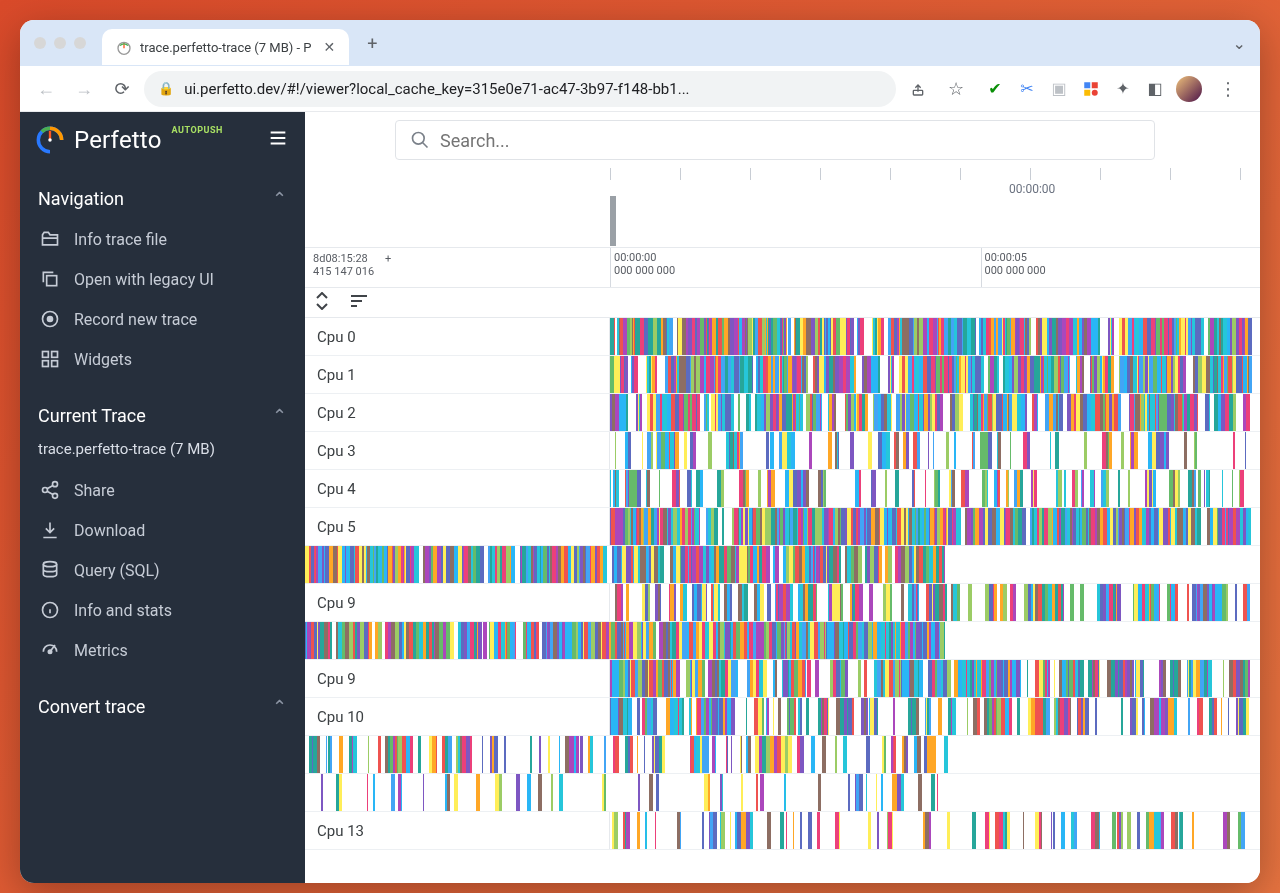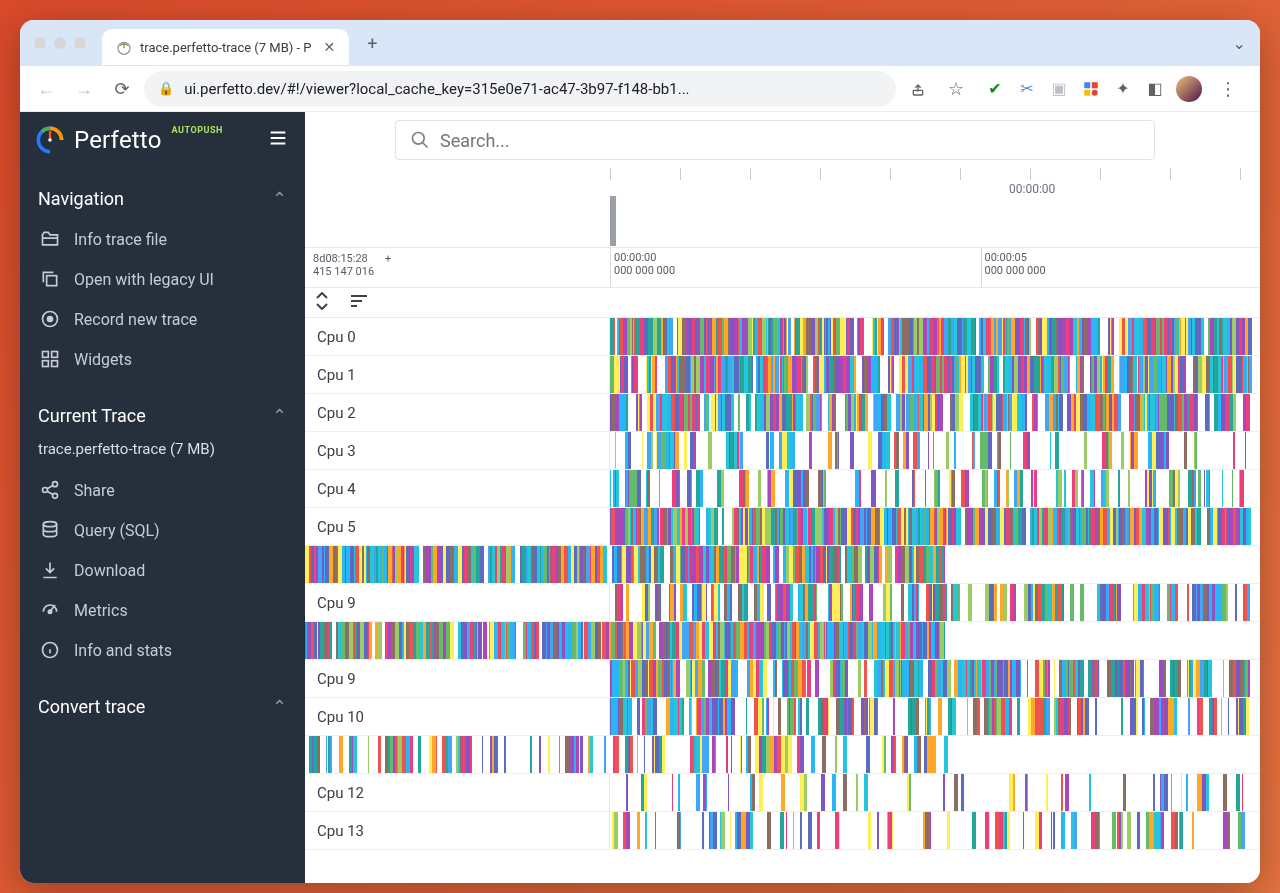--- a/index.html
+++ b/index.html
@@ -202,51 +202,51 @@
                   <circle cx="6" cy="12" r="3"></circle>
                   <circle cx="18" cy="19" r="3"></circle>
                   <path d="M8.5 10.5l7-4M8.5 13.5l7 4"></path>
                 </svg>
               </span>
               <span>Share</span>
             </div>
             <div class="menuitem">
               <span class="mi-icon">
                 <svg width="20" height="20" viewBox="0 0 24 24" fill="none" stroke="currentColor" stroke-width="2">
+                  <path d="M12 3v12m-5-5l5 5 5-5M4 21h16"></path>
+                </svg>
+              </span>
+              <span>Download</span>
+            </div>
+            <div class="menuitem">
+              <span class="mi-icon">
+                <svg width="20" height="20" viewBox="0 0 24 24" fill="none" stroke="currentColor" stroke-width="2">
                   <ellipse cx="12" cy="5" rx="8" ry="3"></ellipse>
                   <path d="M4 5v6c0 1.7 3.6 3 8 3s8-1.3 8-3V5M4 11v6c0 1.7 3.6 3 8 3s8-1.3 8-3v-6"></path>
                 </svg>
               </span>
               <span>Query (SQL)</span>
             </div>
             <div class="menuitem">
               <span class="mi-icon">
                 <svg width="20" height="20" viewBox="0 0 24 24" fill="none" stroke="currentColor" stroke-width="2">
-                  <path d="M12 3v12m-5-5l5 5 5-5M4 21h16"></path>
+                  <circle cx="12" cy="12" r="9"></circle>
+                  <path d="M12 8h.01M12 11v5"></path>
                 </svg>
               </span>
-              <span>Download</span>
+              <span>Info and stats</span>
             </div>
             <div class="menuitem">
               <span class="mi-icon">
                 <svg width="20" height="20" viewBox="0 0 24 24" fill="none" stroke="currentColor" stroke-width="2">
                   <path d="M12 14l6-8M4 14a8 8 0 1 1 16 0"></path>
                   <circle cx="12" cy="14" r="2" fill="currentColor"></circle>
                 </svg>
               </span>
               <span>Metrics</span>
-            </div>
-            <div class="menuitem">
-              <span class="mi-icon">
-                <svg width="20" height="20" viewBox="0 0 24 24" fill="none" stroke="currentColor" stroke-width="2">
-                  <circle cx="12" cy="12" r="9"></circle>
-                  <path d="M12 8h.01M12 11v5"></path>
-                </svg>
-              </span>
-              <span>Info and stats</span>
             </div>
           </div>
           <div class="section">
             <div class="section-hdr">
               <span>Convert trace</span>
               <span class="chev">⌃</span>
             </div>
           </div>
         </div>
     </div>
@@ -2559,21 +2559,20 @@
               <div class="band" style="left: 609px; width: 3px; background: rgb(41, 182, 246);"></div>
               <div class="band" style="left: 612px; width: 4px; background: rgb(141, 110, 99);"></div>
               <div class="band" style="left: 619px; width: 3px; background: rgb(92, 107, 192);"></div>
               <div class="band" style="left: 622px; width: 4px; background: rgb(255, 167, 38);"></div>
               <div class="band" style="left: 626px; width: 1px; background: rgb(255, 167, 38);"></div>
               <div class="band" style="left: 627px; width: 4px; background: rgb(255, 167, 38);"></div>
               <div class="band" style="left: 639px; width: 4px; background: rgb(38, 198, 218);"></div>
             </div>
           </div>
           <div class="track">
-            <div class="track-label">Cpu 12</div>
             <div class="track-data">
               <div class="band" style="left: 16px; width: 2px; background: rgb(126, 87, 194);"></div>
               <div class="band" style="left: 31px; width: 3px; background: rgb(38, 166, 154);"></div>
               <div class="band" style="left: 34px; width: 3px; background: rgb(255, 238, 88);"></div>
               <div class="band" style="left: 62px; width: 1px; background: rgb(236, 64, 122);"></div>
               <div class="band" style="left: 68px; width: 2px; background: rgb(41, 182, 246);"></div>
               <div class="band" style="left: 86px; width: 4px; background: rgb(66, 165, 245);"></div>
               <div class="band" style="left: 93px; width: 3px; background: rgb(171, 71, 188);"></div>
               <div class="band" style="left: 96px; width: 1px; background: rgb(41, 182, 246);"></div>
               <div class="band" style="left: 118px; width: 1px; background: rgb(126, 87, 194);"></div>

